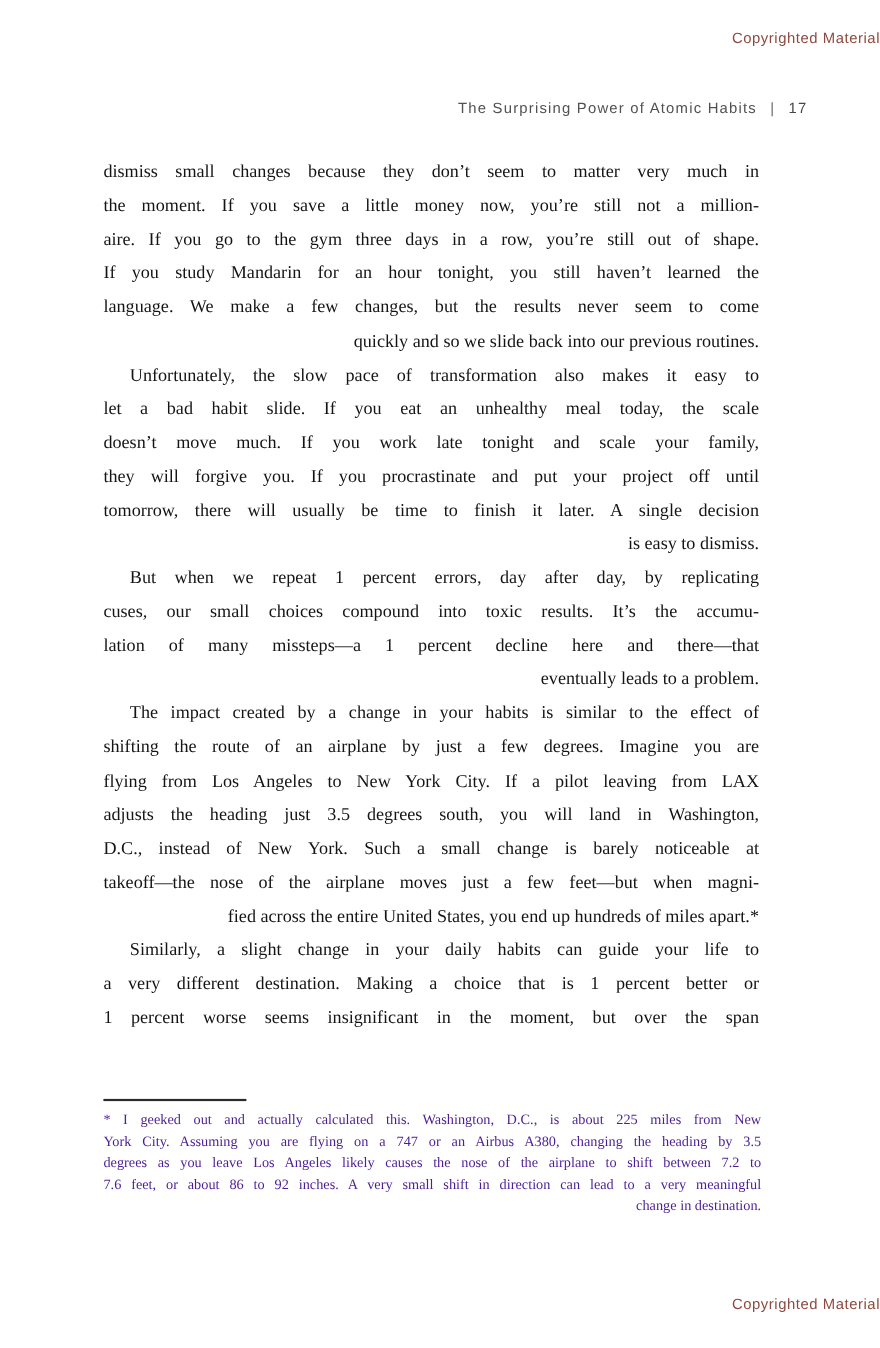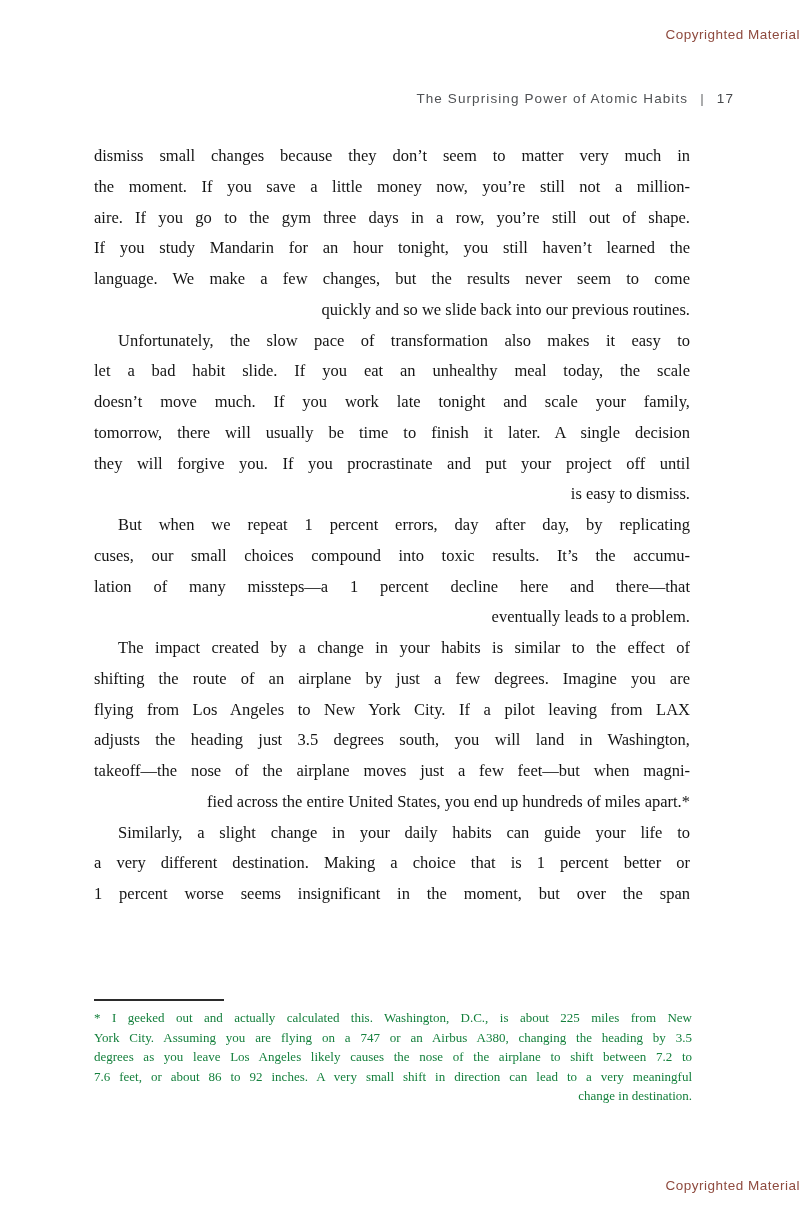--- a/index.html
+++ b/index.html
@@ -69,21 +69,21 @@
     width: 130px;
     height: 2px;
     background: #2b2b2b;
   }
   .footnote {
     position: absolute;
     top: 1008px;
     left: 94px;
     width: 598px;
     font-size: 13px;
-    color: #15803d;
+    color: #4c1d95;
   }
   .footnote .line {
     height: 19.5px;
     line-height: 19.5px;
   }
 </style>
 </head>
 <body>
 
 <div class="page">
@@ -99,35 +99,36 @@
         <div class="line">the moment. If you save a little money now, you’re still not a million-</div>
         <div class="line">aire. If you go to the gym three days in a row, you’re still out of shape.</div>
         <div class="line">If you study Mandarin for an hour tonight, you still haven’t learned the</div>
         <div class="line">language. We make a few changes, but the results never seem to come</div>
         <div class="line last">quickly and so we slide back into our previous routines.</div>
       </div>
       <div class="paragraph">
         <div class="line indent">Unfortunately, the slow pace of transformation also makes it easy to</div>
         <div class="line">let a bad habit slide. If you eat an unhealthy meal today, the scale</div>
         <div class="line">doesn’t move much. If you work late tonight and scale your family,</div>
+        <div class="line">they will forgive you. If you procrastinate and put your project off until</div>
         <div class="line">tomorrow, there will usually be time to finish it later. A single decision</div>
-        <div class="line">they will forgive you. If you procrastinate and put your project off until</div>
         <div class="line last">is easy to dismiss.</div>
       </div>
       <div class="paragraph">
         <div class="line indent">But when we repeat 1 percent errors, day after day, by replicating</div>
         <div class="line">cuses, our small choices compound into toxic results. It’s the accumu-</div>
         <div class="line">lation of many missteps—a 1 percent decline here and there—that</div>
         <div class="line last">eventually leads to a problem.</div>
       </div>
       <div class="paragraph">
         <div class="line indent">The impact created by a change in your habits is similar to the effect of</div>
         <div class="line">shifting the route of an airplane by just a few degrees. Imagine you are</div>
         <div class="line">flying from Los Angeles to New York City. If a pilot leaving from LAX</div>
         <div class="line">adjusts the heading just 3.5 degrees south, you will land in Washington,</div>
+        <div class="line">D.C., instead of New York. Such a small change is barely noticeable at</div>
         <div class="line">takeoff—the nose of the airplane moves just a few feet—but when magni-</div>
         <div class="line last">fied across the entire United States, you end up hundreds of miles apart.*</div>
       </div>
       <div class="paragraph">
         <div class="line indent">Similarly, a slight change in your daily habits can guide your life to</div>
         <div class="line">a very different destination. Making a choice that is 1 percent better or</div>
         <div class="line">1 percent worse seems insignificant in the moment, but over the span</div>
       </div>
     </div>
 

